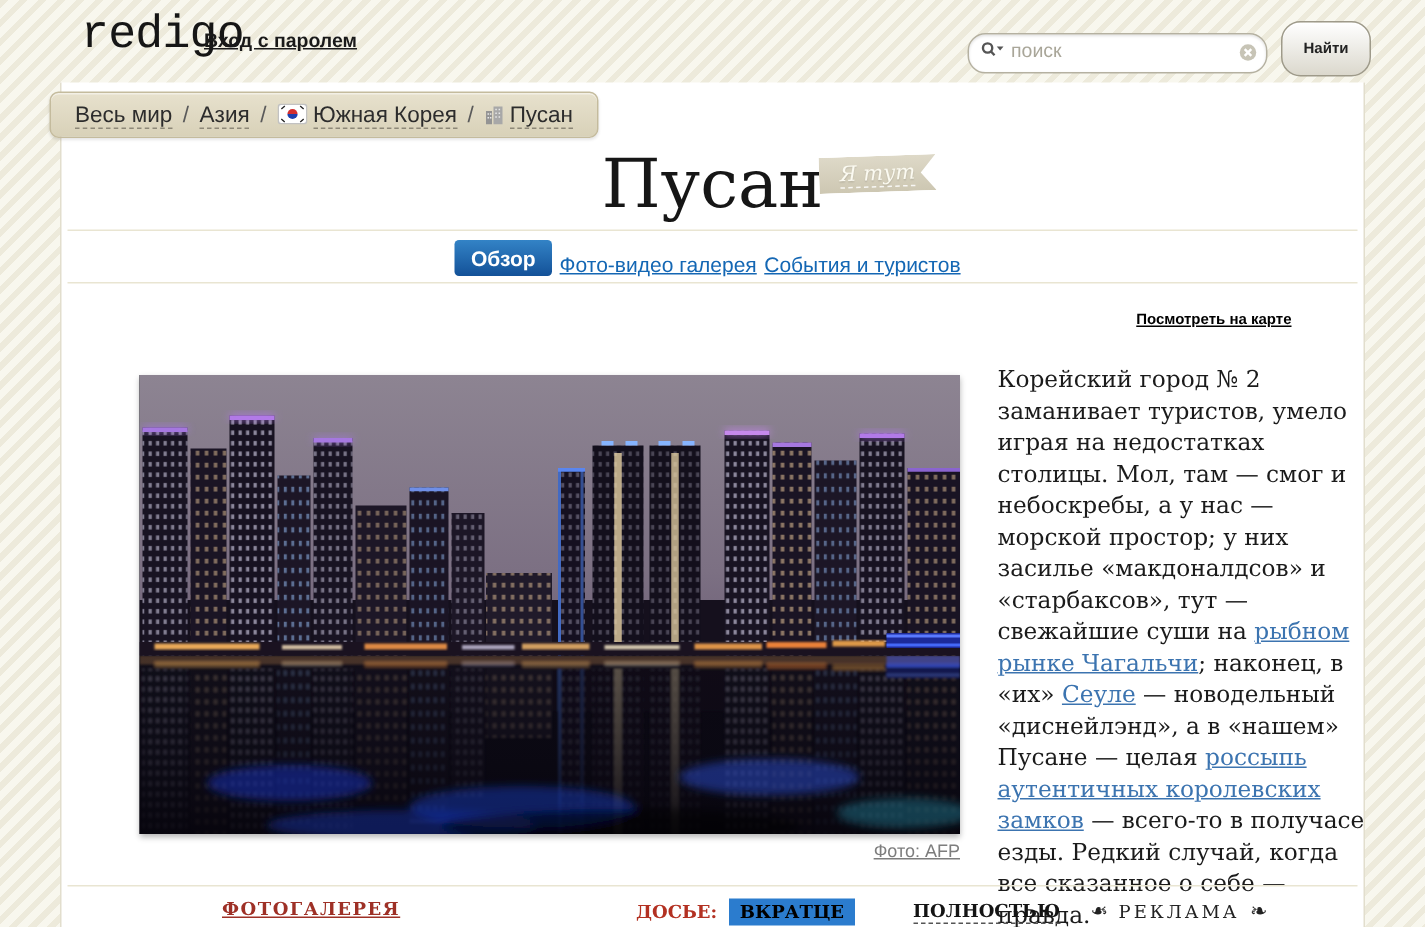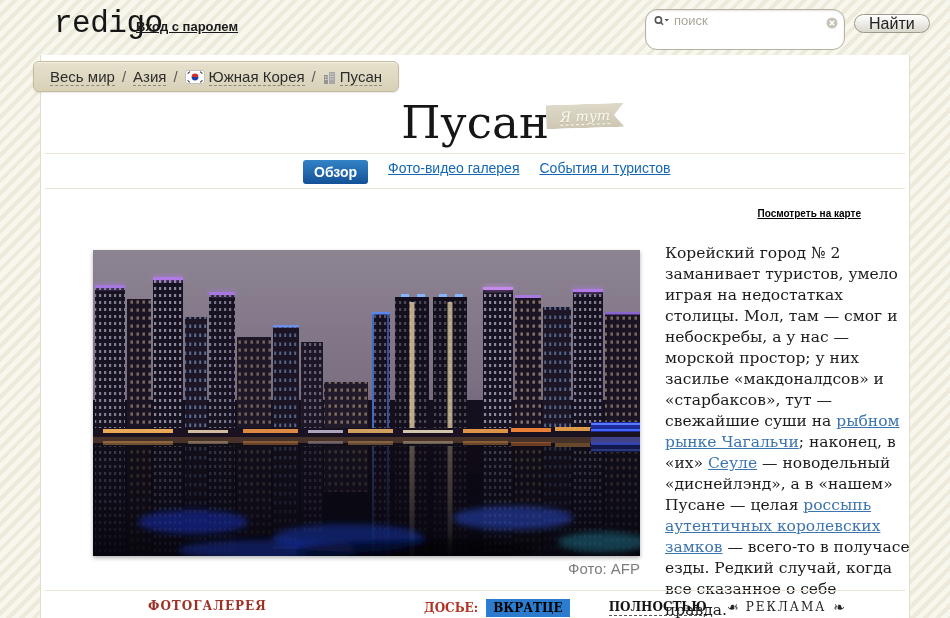--- a/index.html
+++ b/index.html
@@ -9,36 +9,37 @@
     background:repeating-linear-gradient(135deg,#edeadb 0px,#edeadb 4px,#f8f7ee 4px,#f8f7ee 9px);
   }
   .panel {
     position:absolute; left:40px; top:55px; width:870px; height:563px;
     background:#ffffff; border-left:1px solid #e2decd; border-right:1px solid #e2decd;
   }
   
   .logo { position:absolute; left:54px; top:6px; font-family:Liberation Mono, monospace; font-size:31px; color:#161616; letter-spacing:-0.5px; }
   .login-link { position:absolute; left:136px; top:19px; font-size:13px; font-weight:bold; color:#1a1a1a; text-decoration:underline; cursor:pointer; }
   .searchbox {
-    position:absolute; left:645px; top:9px; width:200px; height:41px;
+    position:absolute; left:645px; top:22px; width:200px; height:27px;
     background:#fff; border:1px solid #b5b1a1; border-radius:12px;
     box-shadow:inset 0 1px 2px rgba(0,0,0,0.12);
   }
   .searchbox input {
     position:absolute; left:28px; top:2px; width:146px; height:17px; border:none; outline:none;
     font-size:13px; color:#444; background:transparent; font-family:"Liberation Sans", sans-serif;
   }
   .searchbox input::placeholder { color:#a9a699; }
   .search-icon { position:absolute; left:7px; top:4px; }
   .clear-icon { position:absolute; right:6px; top:5px; cursor:pointer; }
   .find-btn {
-    position:absolute; left:854px; top:14px; height:19px; padding:0 14px;
-    border:1px solid #9e9a8a; border-radius:13px; font-size:16px; color:#222;
+    position:absolute; left:854px; top:14px; height:37px; padding:0 14px;
+    border:1px solid #9e9a8a; border-radius:13px; font-size:10px; color:#222;
     background:linear-gradient(#ffffff,#dbd8cd); box-shadow:inset 0 1px 0 #fff; cursor:pointer;
     font-family:"Liberation Sans", sans-serif;
+    font-weight:bold;
   }
   
   .breadcrumb {
     position:absolute; left:33px; top:61px; height:31px; padding:6px 16px 17px 16px;
     background:linear-gradient(#e7e1cd,#d8d1b8); border:1px solid #c4bb9d; border-radius:6px;
     box-shadow:0 1px 2px rgba(0,0,0,0.10), inset 0 1px 0 rgba(255,255,255,0.5);
     white-space:nowrap; font-size:15px; color:#2c2c2c;
   }
   .crumb { text-decoration:none; color:#2c2c2c; border-bottom:1px dashed #8d8878; cursor:pointer; }
   .crumb-sep { margin:0 7px; color:#5a5a5a; }
@@ -52,40 +53,40 @@
     clip-path:polygon(0 0,100% 0,87% 50%,100% 100%,0 100%);
     text-align:center; cursor:pointer;
   }
   .ribbon span {
     font-family:"DejaVu Serif", serif; font-style:italic; font-size:14px; color:#fbfaf1;
     border-bottom:1px dashed rgba(255,255,255,0.85); text-shadow:0 1px 1px rgba(0,0,0,0.12);
   }
   
   .rule { position:absolute; left:45px; right:45px; height:1px; background:#e9e5d2; }
   .rule-1 { top:153px; } .rule-2 { top:188px; } .rule-3 { top:590px; }
-  .tabs { position:absolute; left:303px; top:160px; display:flex; align-items:flex-start; gap:20px; }
+  .tabs { position:absolute; left:303px; top:160px; display:flex; align-items:flex-end; gap:5px; }
   .tab-active {
     background:linear-gradient(#3383c6,#135198); color:#fff; font-weight:bold; font-size:14px;
     padding:4px 11px; border-radius:3px; cursor:pointer;
   }
   .tab-link { font-size:14px; color:#1467b4; text-decoration:underline; cursor:pointer; }
   .map-link { position:absolute; right:89px; top:208px; font-size:10px; font-weight:bold; color:#000; text-decoration:underline; cursor:pointer; }
   
   .photo { position:absolute; left:93px; top:250px; width:547px; height:306px; box-shadow:0 2px 4px rgba(0,0,0,0.3); background:#0a0812; }
   .photo svg { display:block; }
-  .photo-caption { position:absolute; left:93px; top:560px; width:547px; text-align:right; font-size:15px; color:#7d7d7d; }
+  .photo-caption { position:absolute; left:93px; top:560px; width:547px; text-align:right; font-size:12px; color:#7d7d7d;text-decoration:underline; }
   
   .article {
     position:absolute; left:665px; top:243px; width:246px;
     font-family:"DejaVu Serif", serif; font-size:15.5px; line-height:21px; color:#1b1b1b;
   }
   .article a.tlink { color:#3c74b0; text-decoration:underline; cursor:pointer; }
   
   .f-item { position:absolute; top:599px; font-family:"DejaVu Serif", serif; font-size:12px; font-weight:bold; }
-  .f-gallery { left:148px; color:#9e3026; letter-spacing:1px; cursor:pointer; }
+  .f-gallery { left:148px; color:#9e3026; letter-spacing:1px; cursor:pointer;text-decoration:underline; }
   .f-dossier { left:424px; display:flex; align-items:center; gap:8px; }
   .f-dossier-label { color:#b33122; }
   .f-brief { background:#2b7cce; color:#000000; padding:2px 7px; cursor:pointer; }
   .f-full { color:#141414; border-bottom:1px dashed #555; cursor:pointer; padding-bottom:1px;margin-left:31px; }
   .f-ads { left:727px; display:flex; align-items:center; gap:7px; color:#222; letter-spacing:2px; font-weight:normal; }
   .orn { font-size:14px; letter-spacing:0; }
   .orn-flip { transform:scaleX(-1); display:inline-block; }
 </style>
 </head>
 <body>

